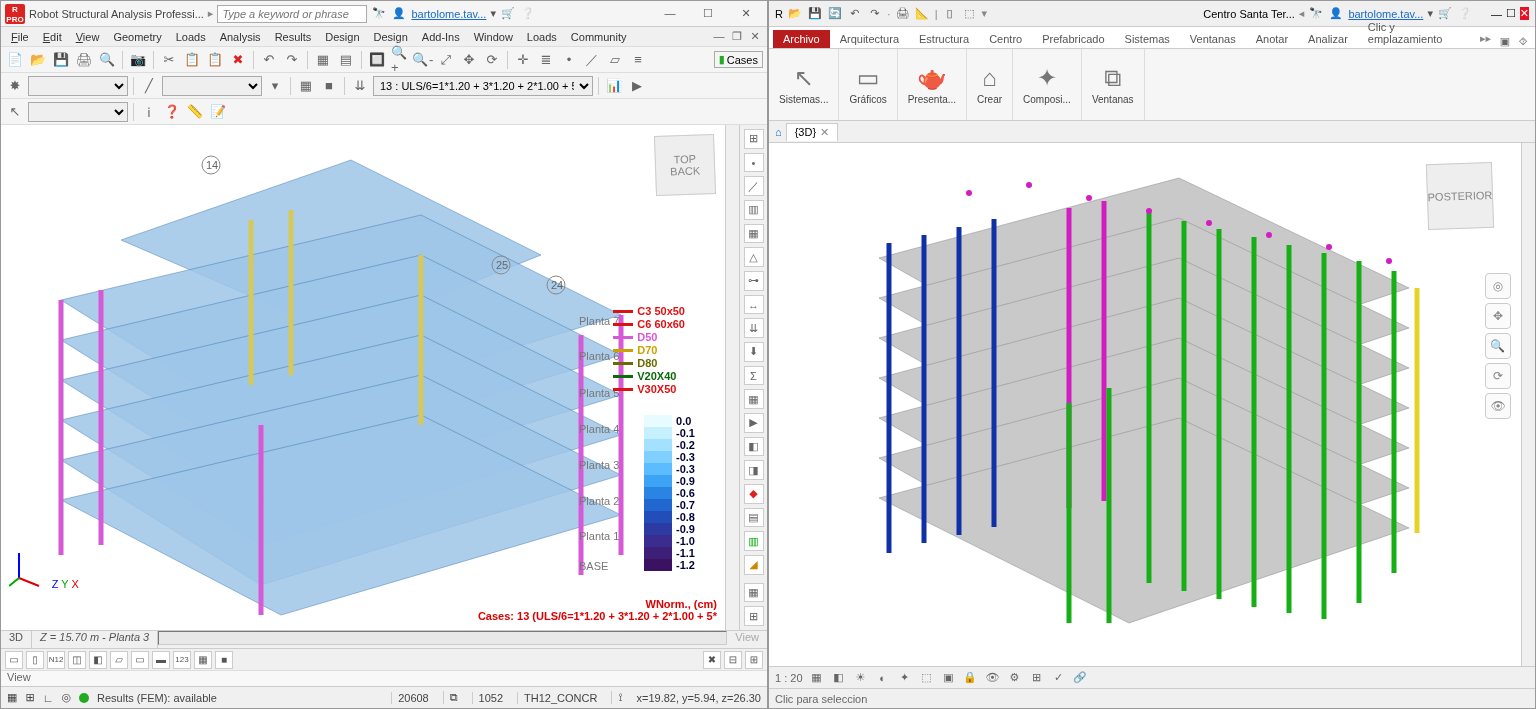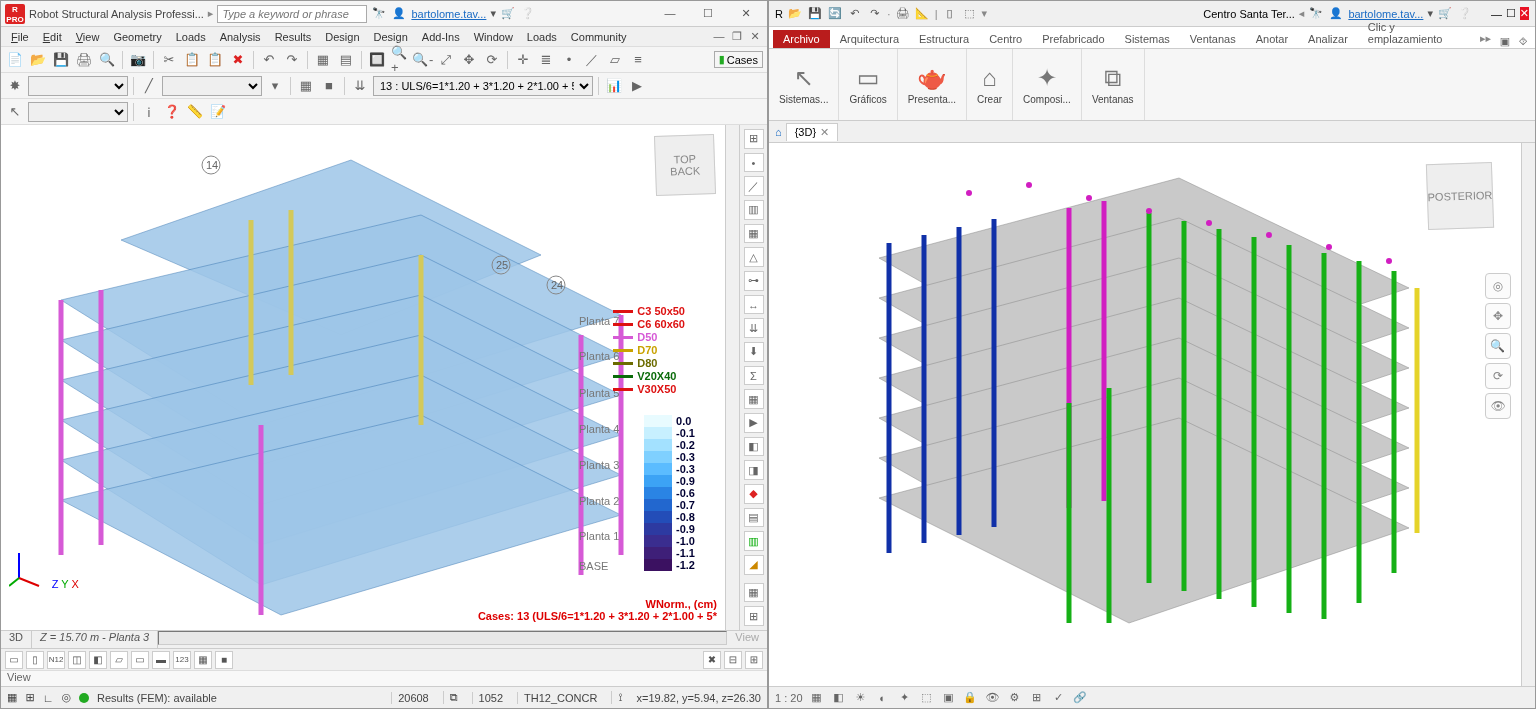--- a/index.html
+++ b/index.html
@@ -598,13 +598,16 @@
     <span class="ico">⬚</span>
     <span class="ico">▣</span>
     <span class="ico">🔒</span>
     <span class="ico">👁</span>
     <span class="ico">⚙</span>
     <span class="ico">⊞</span>
     <span class="ico">✓</span>
     <span class="ico">🔗</span>
     <span style="flex:1"></span>
   </div>
+  <div class="r-status" style="height:20px">
+    <span>Clic para seleccion</span>
+  </div>
 </div>
 
 </body></html>

